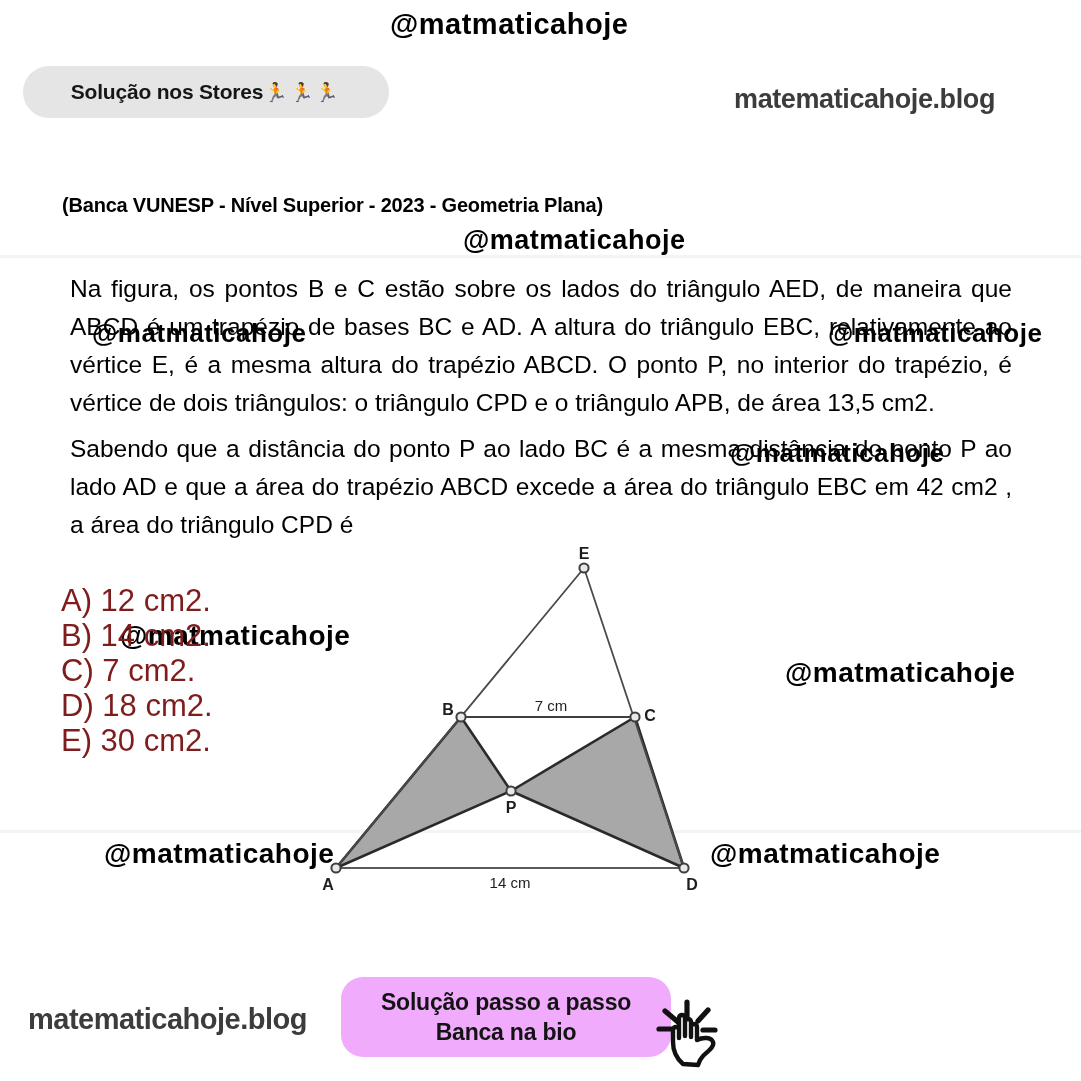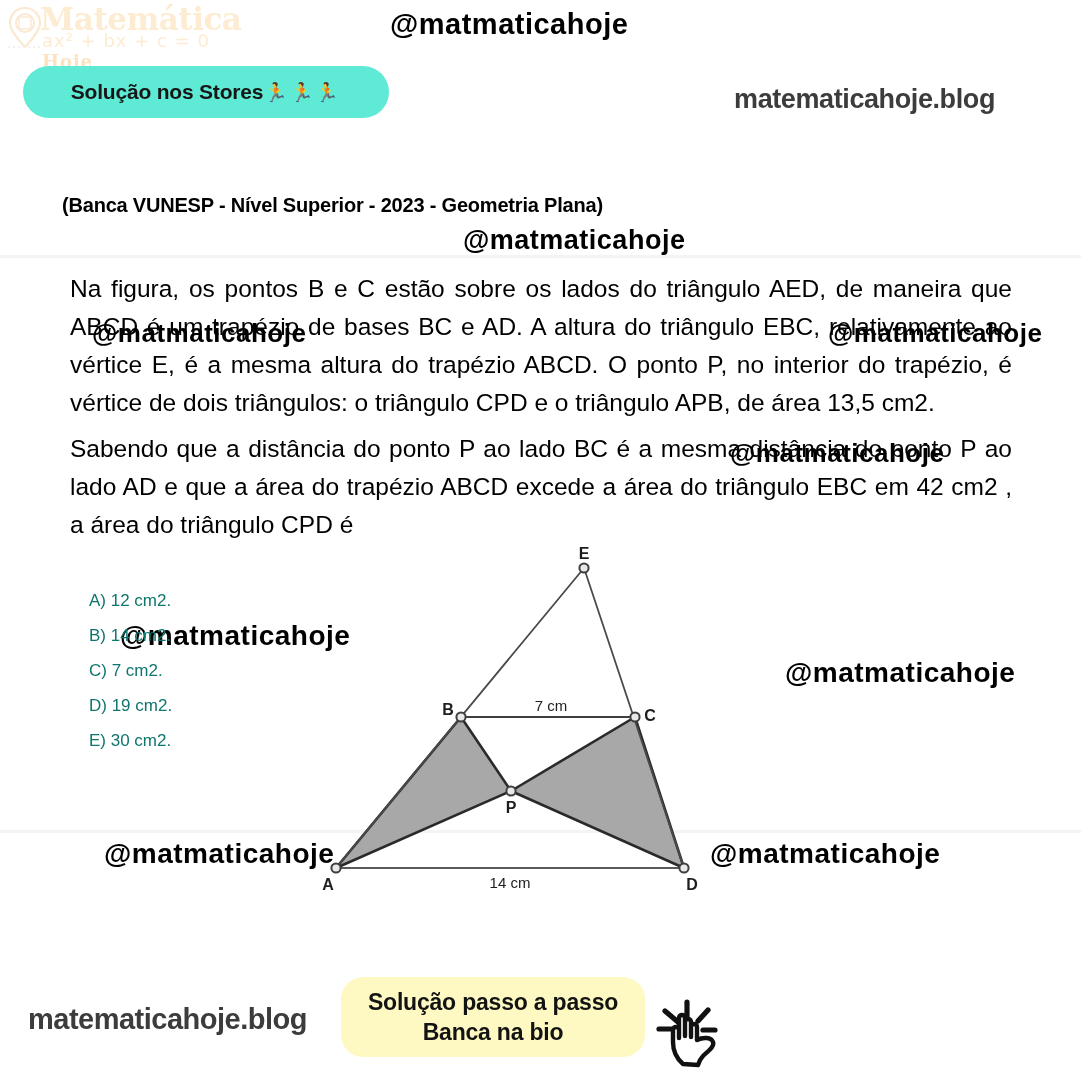--- a/index.html
+++ b/index.html
@@ -63,21 +63,21 @@
     font-family: "DejaVu Serif", serif;
     font-weight: 700;
     color: #fbe3c0;
   }
 
   
   #store-button {
     position: absolute;
     left: 23px; top: 66px;
     width: 366px; height: 52px;
-    background: #5eead4;
+    background: #e5e5e5;
     border-radius: 26px;
     display: flex;
     align-items: center;
     justify-content: center;
     cursor: pointer;
   }
   #store-button .label {
     font-size: 21px;
     font-weight: 700;
     color: #161616;
@@ -118,24 +118,23 @@
     line-height: 38px;
     color: #000;
     text-align: justify;
   }
   #question-body p { margin: 8px; }
 
   
   #alternatives {
     position: absolute;
     left: 61px; top: 583px;
-    font-size: 17px;
+    font-size: 31px;
     line-height: 35px;
-    color: #0f766e;
-    margin-left: 28px;
+    color: #7f1d1d;
   }
   #alternatives .alt { white-space: nowrap; }
 
   
   #figure {
     position: absolute;
     left: 310px; top: 545px;
     width: 400px; height: 350px;
   }
   #figure svg { display: block; }
@@ -145,22 +144,22 @@
     position: absolute;
     left: 28px; top: 1003px;
     font-size: 29px;
     font-weight: 700;
     color: #3c3c3c;
     letter-spacing: -0.5px;
   }
   #cta-button {
     position: absolute;
     left: 341px; top: 977px;
-    width: 304px; height: 80px;
-    background: #fef9c3;
+    width: 330px; height: 80px;
+    background: #f0abfc;
     border-radius: 22px;
     display: flex;
     flex-direction: column;
     align-items: center;
     justify-content: center;
     cursor: pointer;
   }
   #cta-button .l1, #cta-button .l2 {
     font-size: 23px;
     font-weight: 700;
@@ -190,55 +189,40 @@
       <div class="wm" style="left: 785px; top: 657px; font-size: 28px;">@matmaticahoje</div>
       <div class="wm" style="left: 104px; top: 838px; font-size: 28px;">@matmaticahoje</div>
       <div class="wm" style="left: 710px; top: 838px; font-size: 28px;">@matmaticahoje</div>
     </div>
 
   <div id="divider-layer">
       <div class="divider" style="top: 255px;"></div>
       <div class="divider" style="top: 830px;"></div>
     </div>
 
-  <div id="logo">
-    <svg class="logo-pin" viewBox="0 0 40 44">
-      <path d="M19 2 C10 2 4 9 4 17 C4 26 19 41 19 41 C19 41 34 26 34 17 C34 9 28 2 19 2 Z" fill="none" stroke="#fbe8d0" stroke-width="2.2"></path>
-      <circle cx="19" cy="17" r="9" fill="none" stroke="#fbe8d0" stroke-width="2"></circle>
-      <rect x="13" y="11" width="12" height="12" fill="none" stroke="#fbe8d0" stroke-width="1.4"></rect>
-      <path d="M2 41 L36 41" stroke="#f7f1ea" stroke-width="2" stroke-dasharray="2 3"></path>
-    </svg>
-    <div class="logo-title">
-      <span>Matemática</span>
-    </div>
-    <div class="logo-eq">
-      <span>ax² + bx + c = 0</span>
-      <span class="logo-hoje">Hoje</span>
-    </div>
-  </div>
 
   <div id="store-button">
     <span class="label">Solução nos Stores</span>
     <span class="runners">🏃🏃🏃</span>
   </div>
 
   <div id="site-url-top">matematicahoje.blog</div>
 
   <div id="question-title">(Banca VUNESP - Nível Superior - 2023 - Geometria Plana)</div>
 
   <div id="question-body">
     <p>Na figura, os pontos B e C estão sobre os lados do triângulo AED, de maneira que ABCD é um trapézio de bases BC e AD. A altura do triângulo EBC, relativamente ao vértice E, é a mesma altura do trapézio ABCD. O ponto P, no interior do trapézio, é vértice de dois triângulos: o triângulo CPD e o triângulo APB, de área 13,5 cm2.</p>
     <p>Sabendo que a distância do ponto P ao lado BC é a mesma distância do ponto P ao lado AD e que a área do trapézio ABCD excede a área do triângulo EBC em 42 cm2 , a área do triângulo CPD é</p>
   </div>
 
   <div id="alternatives">
       <div class="alt">A) 12 cm2.</div>
       <div class="alt">B) 14 cm2.</div>
       <div class="alt">C) 7 cm2.</div>
-      <div class="alt">D) 19 cm2.</div>
+      <div class="alt">D) 18 cm2.</div>
       <div class="alt">E) 30 cm2.</div>
     </div>
 
   <div id="figure">
     <svg width="400" height="350" viewBox="0 0 400 350">
 
       <polygon id="tri-abp" points="26,323 151,172 201,246" fill="#a8a8a8" stroke="#2a2a2a" stroke-width="2.6" stroke-linejoin="round"></polygon>
 
       <polygon id="tri-cpd" points="325,172 201,246 374,323" fill="#a8a8a8" stroke="#2a2a2a" stroke-width="2.6" stroke-linejoin="round"></polygon>
 

